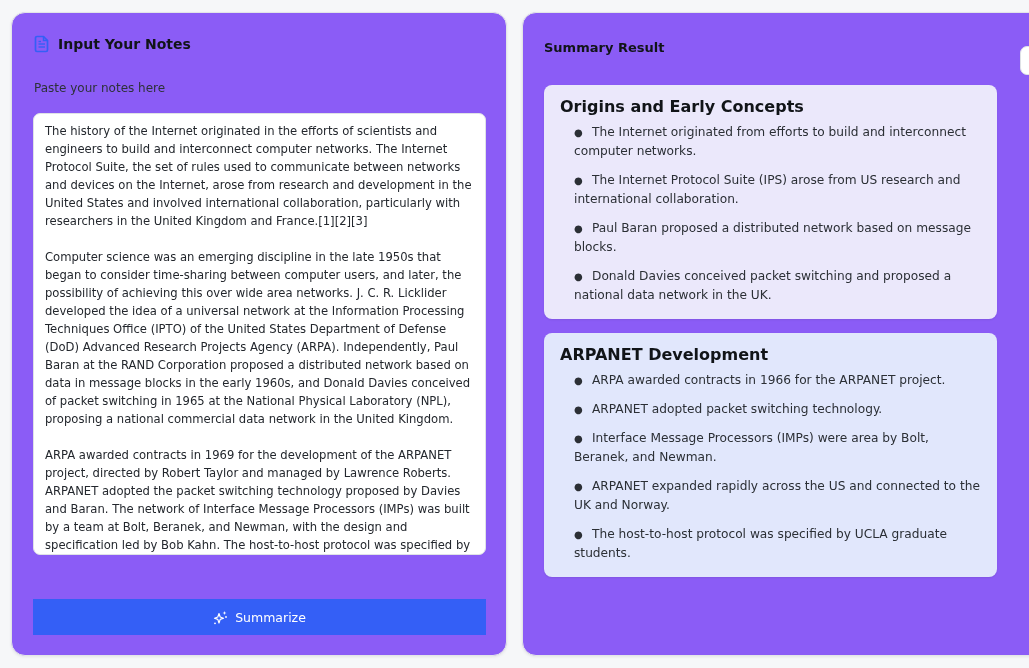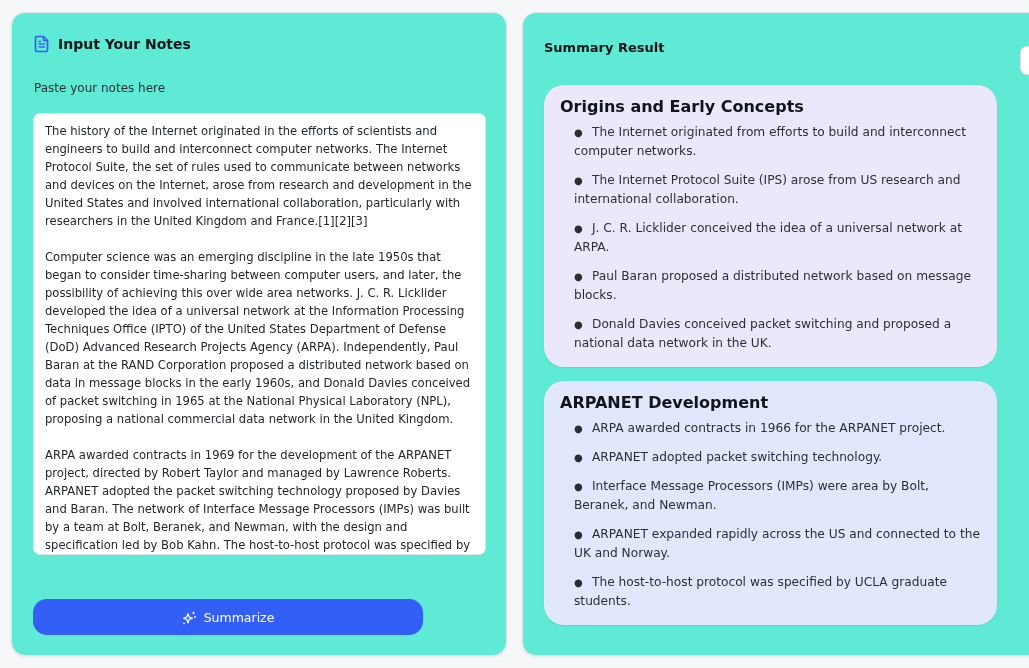--- a/index.html
+++ b/index.html
@@ -4,21 +4,21 @@
   <style>
     * { box-sizing: border-box; margin: 0; padding: 0; }
     html, body {
       width: 1029px; height: 668px; overflow: hidden;
       background: #f6f7f9;
       font-family: "DejaVu Sans", "Liberation Sans", sans-serif;
       color: #1f2328;
     }
     .panel {
       position: absolute;
-      background: #5eead4;
+      background: #8b5cf6;
       border: 1px solid #e3e5e8;
       border-radius: 14px;
       box-shadow: 0 1px 3px rgba(0,0,0,0.08);
     }
     #left-panel { left: 11px; top: 12px; width: 496px; height: 644px; }
     #right-panel { left: 522px; top: 12px; width: 592px; height: 644px; overflow: hidden; }
 
     .left-header {
       position: absolute; left: 22px; top: 22px;
       display: flex; align-items: center; gap: 8px;
@@ -38,23 +38,23 @@
       padding: 8px 11px;
       font-family: "DejaVu Sans", "Liberation Sans", sans-serif;
       font-size: 11.6px; line-height: 18px; color: #23272d;
       resize: none; outline: none; overflow: hidden;
       white-space: pre-wrap;
       background: #fff;
     }
 
     .summarize-btn {
       position: absolute; left: 21px; top: 586px;
-      width: 390px; height: 36px;
+      width: 453px; height: 36px;
       background: #345ff6; color: #fff;
-      border: none; border-radius: 14px;
+      border: none; border-radius: 0;
       display: flex; align-items: center; justify-content: center; gap: 7px;
       font-size: 12.5px; font-family: "DejaVu Sans", "Liberation Sans", sans-serif;
       cursor: pointer;
     }
     .sparkle-icon { width: 15px; height: 15px; display: inline-block; }
 
     .right-header-title {
       position: absolute; left: 21px; top: 27px;
       font-size: 13px; font-weight: bold; color: #111418;
     }
@@ -65,21 +65,21 @@
       display: flex; align-items: center; gap: 7px;
       font-size: 12px; color: #2a2e34; cursor: pointer;
       font-family: "DejaVu Sans", "Liberation Sans", sans-serif;
     }
     .copy-icon { width: 13px; height: 13px; display: inline-block; }
 
     .sections {
       position: absolute; left: 21px; top: 72px; width: 453px;
     }
     .section {
-      border-radius: 20px; padding: 12px 16px 14px 16px;
+      border-radius: 8px; padding: 12px 16px 14px 16px;
       margin-bottom: 14px;
       box-shadow: 0 1px 2px rgba(0,0,0,0.08);
     }
     .section.s0 { background: #ebe8fb; }
     .section.s1 { background: #e1e7fc; }
     .section h3 {
       font-size: 16px; font-weight: bold; color: #111418; margin-bottom: 7px;
     }
     .section ul { list-style: none; }
     .section li {
@@ -139,21 +139,20 @@
     </span>
     <span>Copy</span>
   </button>
 
   <div class="sections">
     <div class="section s0">
       <h3>Origins and Early Concepts</h3>
       <ul>
         <li><span class="bullet">●</span><span>The Internet originated from efforts to build and interconnect computer networks.</span></li>
         <li><span class="bullet">●</span><span>The Internet Protocol Suite (IPS) arose from US research and international collaboration.</span></li>
-        <li><span class="bullet">●</span><span>J. C. R. Licklider conceived the idea of a universal network at ARPA.</span></li>
         <li><span class="bullet">●</span><span>Paul Baran proposed a distributed network based on message blocks.</span></li>
         <li><span class="bullet">●</span><span>Donald Davies conceived packet switching and proposed a national data network in the UK.</span></li>
       </ul>
     </div>
     <div class="section s1">
       <h3>ARPANET Development</h3>
       <ul>
         <li><span class="bullet">●</span><span>ARPA awarded contracts in 1966 for the ARPANET project.</span></li>
         <li><span class="bullet">●</span><span>ARPANET adopted packet switching technology.</span></li>
         <li><span class="bullet">●</span><span>Interface Message Processors (IMPs) were area by Bolt, Beranek, and Newman.</span></li>

